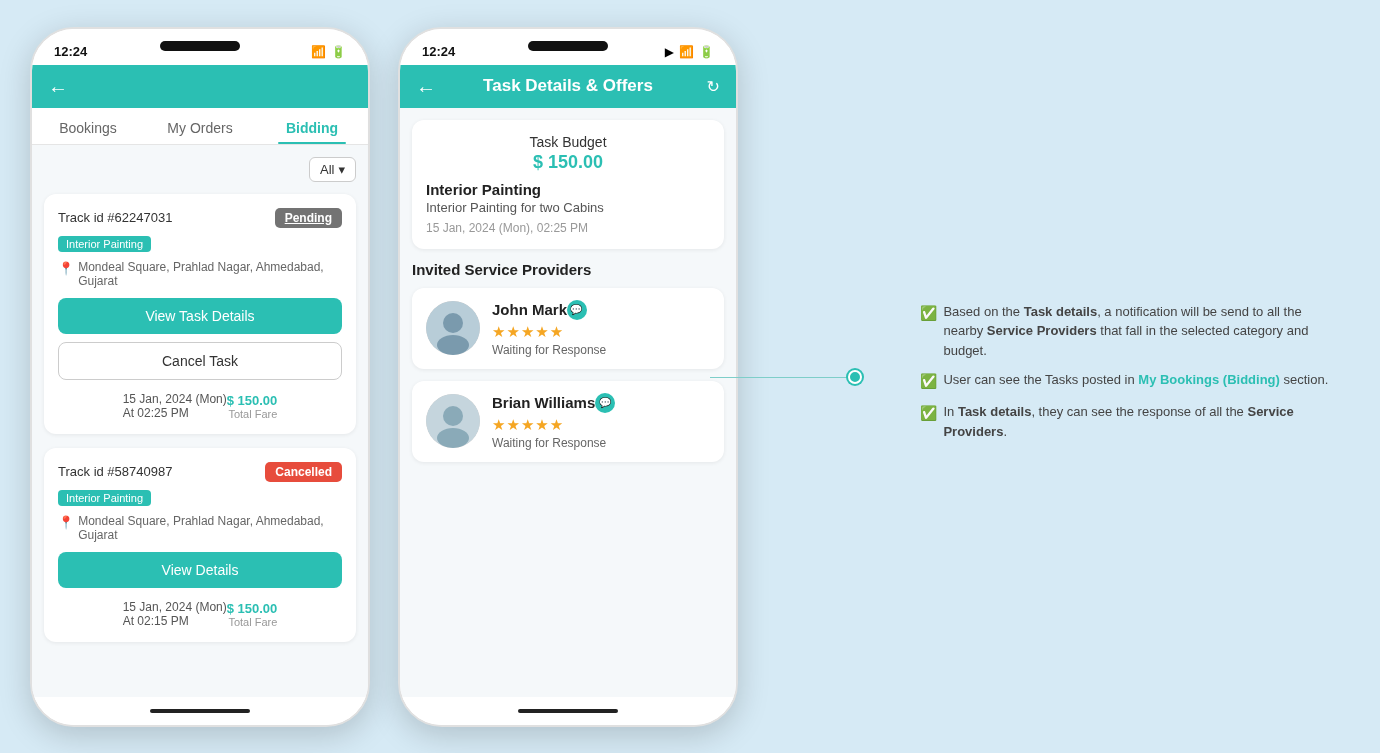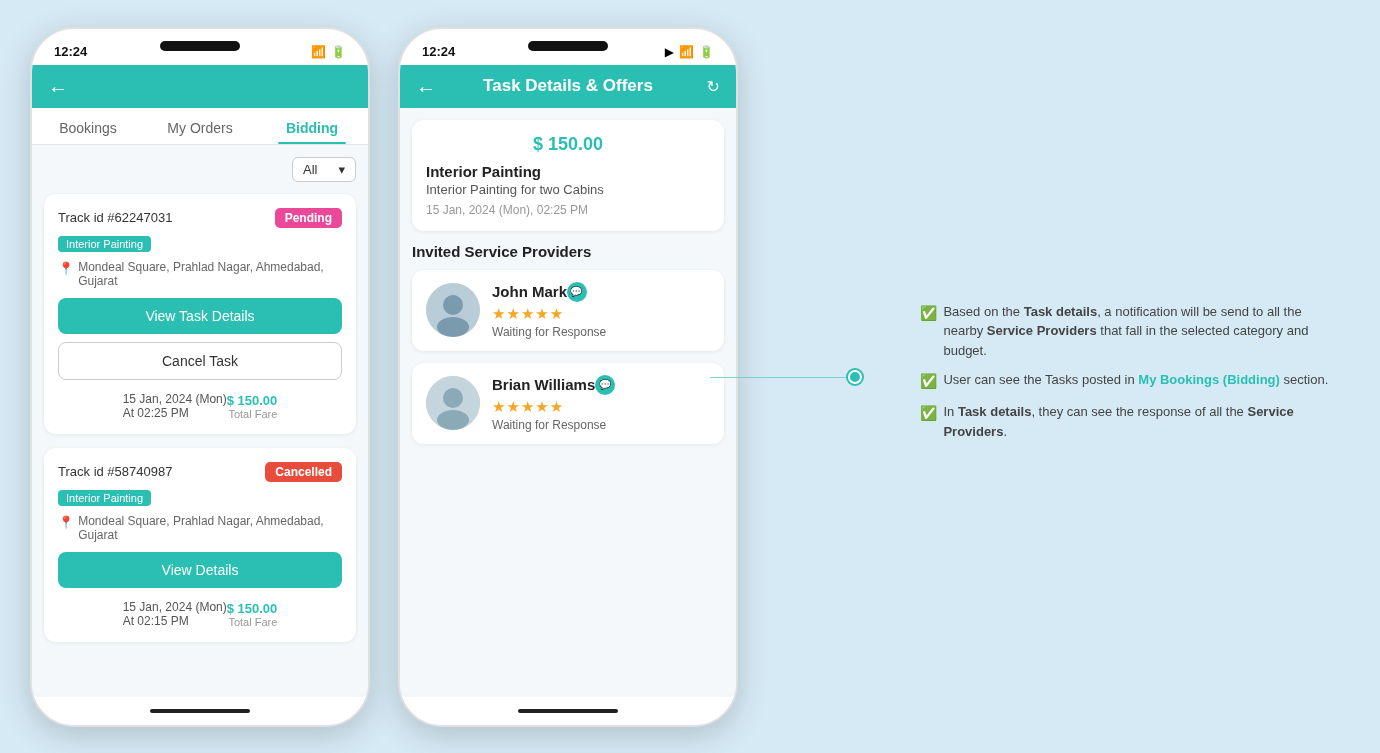--- a/index.html
+++ b/index.html
@@ -146,21 +146,21 @@
     }
     .filter-select {
       border: 1px solid #ccc;
       border-radius: 6px;
       padding: 4px 10px;
       font-size: 13px;
       color: #333;
       background: #fff;
       display: flex;
       align-items: center;
-      gap: 21px;
+      gap: 4px;
       cursor: pointer;
     }
 
     
     .booking-card {
       background: #fff;
       border-radius: 12px;
       padding: 14px;
       margin-bottom: 14px;
       box-shadow: 0 1px 4px rgba(0,0,0,0.07);
@@ -176,21 +176,21 @@
       color: #333;
       font-weight: 500;
     }
     .badge {
       padding: 3px 10px;
       border-radius: 5px;
       font-size: 12px;
       font-weight: 600;
       color: #fff;
     }
-    .badge-pending { background: #ec4899; }
+    .badge-pending { background: #737373; text-decoration: underline; }
     .badge-cancelled { background: #e74c3c; }
 
     .category-tag {
       display: inline-block;
       background: #2bbfb3;
       color: #fff;
       font-size: 11px;
       padding: 2px 8px;
       border-radius: 4px;
       margin-bottom: 8px;
@@ -517,20 +517,21 @@
 
     <div class="phone-header">
       <div class="header-back">←</div>
       <div class="header-title">Task Details &amp; Offers</div>
       <div class="header-refresh">↻</div>
     </div>
 
     <div class="phone-content">
 
       <div class="task-budget-card">
+        <div class="budget-title">Task Budget</div>
         <div class="budget-amount">$ 150.00</div>
         <div class="task-name">Interior Painting</div>
         <div class="task-desc">Interior Painting for two Cabins</div>
         <div class="task-date">15 Jan, 2024 (Mon),  02:25 PM</div>
       </div>
 
       <div class="section-title">Invited Service Providers</div>
 
       <div class="provider-card">
         <div class="provider-avatar">

